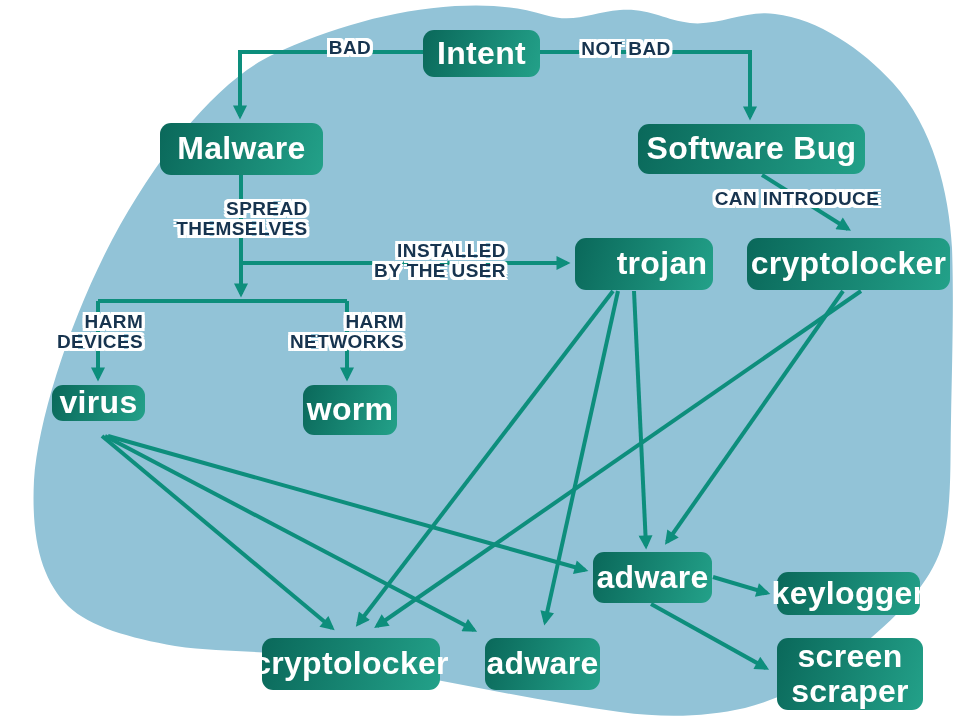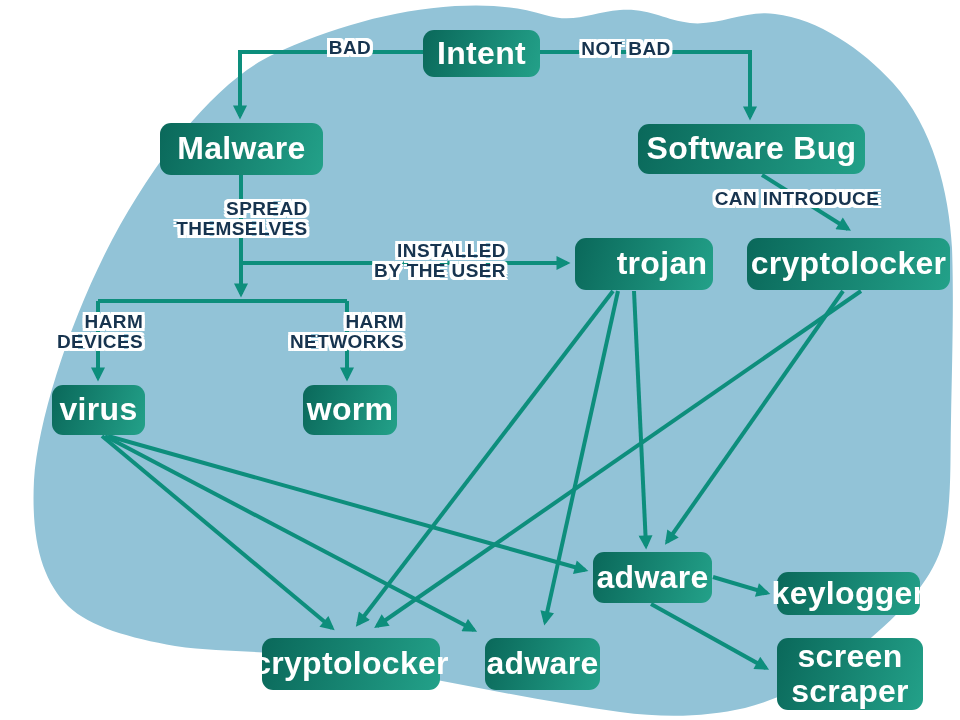--- a/index.html
+++ b/index.html
@@ -118,21 +118,21 @@
       </div>
       <div class="node" style="left: 638px; top: 124px; width: 227px; height: 50px;">
         <span>Software Bug</span>
       </div>
       <div class="node" style="left: 575px; top: 238px; width: 102px; height: 52px; padding-left: 36px;">
         <span>trojan</span>
       </div>
       <div class="node" style="left: 747px; top: 238px; width: 203px; height: 52px;">
         <span>cryptolocker</span>
       </div>
-      <div class="node" style="left: 52px; top: 385px; width: 93px; height: 50px;">
+      <div class="node" style="left: 52px; top: 385px; width: 93px; height: 36px;">
         <span>virus</span>
       </div>
       <div class="node" style="left: 303px; top: 385px; width: 94px; height: 50px;">
         <span>worm</span>
       </div>
       <div class="node" style="left: 593px; top: 552px; width: 119px; height: 51px;">
         <span>adware</span>
       </div>
       <div class="node" style="left: 777px; top: 572px; width: 143px; height: 43px;">
         <span>keylogger</span>

